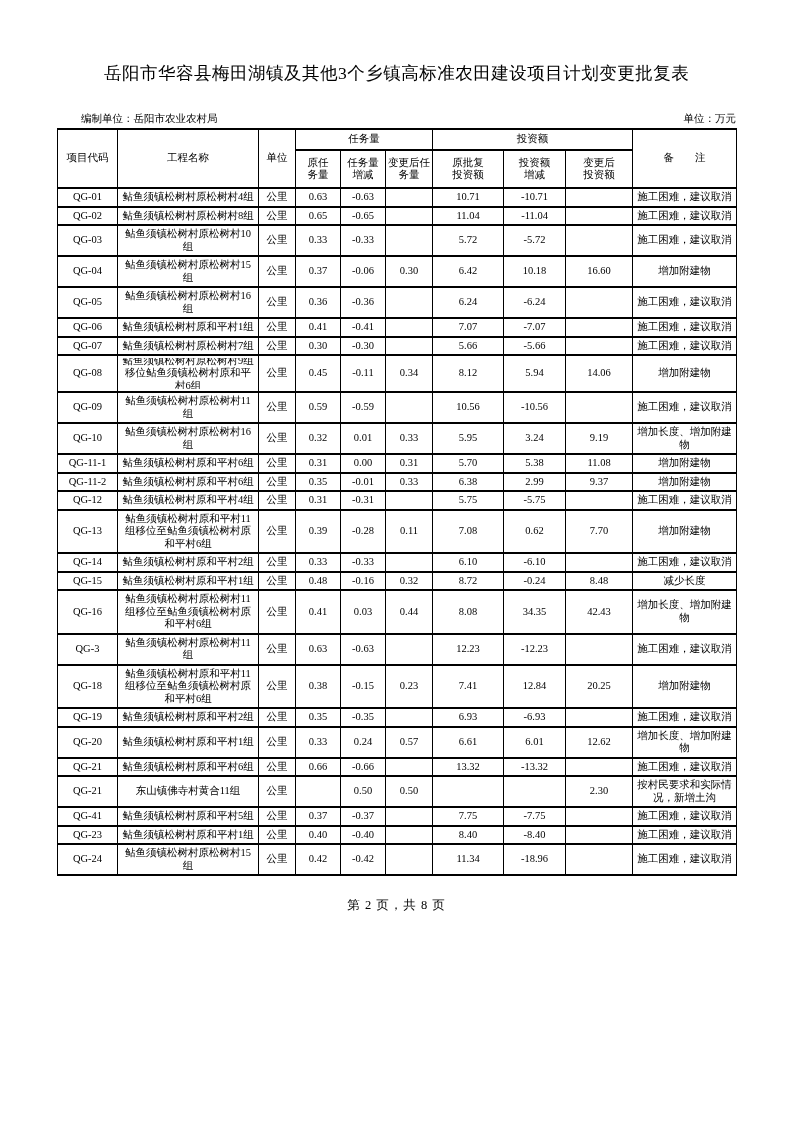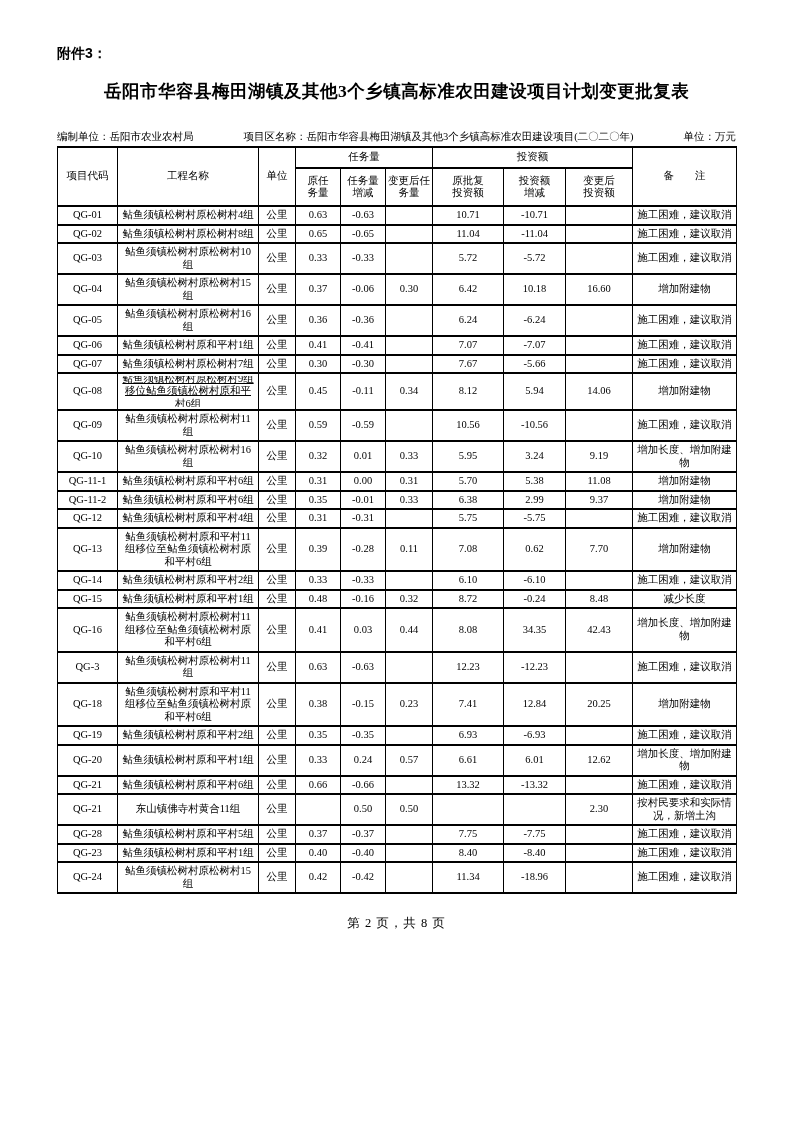--- a/index.html
+++ b/index.html
@@ -15,33 +15,33 @@
 
   .attachment {
     font-family:"Liberation Sans","DejaVu Sans",sans-serif;
     font-weight:bold;
     font-size:14px;
   }
   .title {
     margin:16px 0 0 0;
     text-align:center;
     font-size:17.5px;
-    font-weight:bold;
+    font-weight:normal;
     letter-spacing:0.5px;
   }
   .meta {
     display:flex;
     justify-content:space-between;
     align-items:flex-end;
     font-size:10.5px;
     margin-top:27px;
     margin-bottom:2px;
     white-space:nowrap;
   }
-  .meta .seg { display:inline-block; }
+  .meta .seg { display:inline-block;margin-left:24px; }
 
   table.change-table {
     border-collapse:collapse;
     width:679px;
     table-layout:fixed;
   }
   .change-table th, .change-table td {
     border:1px solid #000;
     border-top-width:2px;
     border-bottom-width:2px;
@@ -61,41 +61,38 @@
   .change-table thead tr.sub-row th { height:32px; }
   .change-table tbody tr { height:17px; }
   .change-table td.col-name { padding:2px 3px;margin-left:9px; }
   .change-table td.col-remark { padding:2px 3px; }
   .clip {
     height:31px;
     overflow:hidden;
     display:flex;
     align-items:center;
     justify-content:center;
-    text-decoration:underline;
   }
   .footer {
     text-align:center;
     font-size:12.5px;
     margin-top:21px;
     letter-spacing:1px;
   }
 </style>
 </head>
 <body>
 
 <div class="page">
 
-  <div class="attachment">附件3：</div>
 
   <h1 class="title">岳阳市华容县梅田湖镇及其他3个乡镇高标准农田建设项目计划变更批复表</h1>
 
   <div class="meta">
     <span class="seg"><span>编制单位：</span><span>岳阳市农业农村局</span></span>
-    <span class="seg"><span>项目区名称：</span><span>岳阳市华容县梅田湖镇及其他3个乡镇高标准农田建设项目(二〇二〇年)</span></span>
     <span class="seg"><span>单位：</span><span>万元</span></span>
   </div>
 
   <table class="change-table">
     <colgroup>
       <col style="width:60px">
         <col style="width:141px">
         <col style="width:37px">
       <col style="width:45px">
         <col style="width:45px">
@@ -202,21 +199,21 @@
           <td class="col-inv_after"></td>
           <td class="col-remark">施工困难，建议取消</td>
         </tr>
         <tr>
           <td class="col-code">QG-07</td>
           <td class="col-name">鲇鱼须镇松树村原松树村7组</td>
           <td class="col-unit">公里</td>
           <td class="col-task_orig">0.30</td>
           <td class="col-task_change">-0.30</td>
           <td class="col-task_after"></td>
-          <td class="col-inv_orig">7.67</td>
+          <td class="col-inv_orig">5.66</td>
           <td class="col-inv_change">-5.66</td>
           <td class="col-inv_after"></td>
           <td class="col-remark">施工困难，建议取消</td>
         </tr>
         <tr>
           <td class="col-code">QG-08</td>
           <td class="col-name">
             <div class="clip">鲇鱼须镇松树村原松树村9组移位鲇鱼须镇松树村原和平村6组</div>
           </td>
           <td class="col-unit">公里</td>
@@ -402,21 +399,21 @@
           <td class="col-unit">公里</td>
           <td class="col-task_orig"></td>
           <td class="col-task_change">0.50</td>
           <td class="col-task_after">0.50</td>
           <td class="col-inv_orig"></td>
           <td class="col-inv_change"></td>
           <td class="col-inv_after">2.30</td>
           <td class="col-remark">按村民要求和实际情况，新增土沟</td>
         </tr>
         <tr>
-          <td class="col-code">QG-28</td>
+          <td class="col-code">QG-41</td>
           <td class="col-name">鲇鱼须镇松树村原和平村5组</td>
           <td class="col-unit">公里</td>
           <td class="col-task_orig">0.37</td>
           <td class="col-task_change">-0.37</td>
           <td class="col-task_after"></td>
           <td class="col-inv_orig">7.75</td>
           <td class="col-inv_change">-7.75</td>
           <td class="col-inv_after"></td>
           <td class="col-remark">施工困难，建议取消</td>
         </tr>

